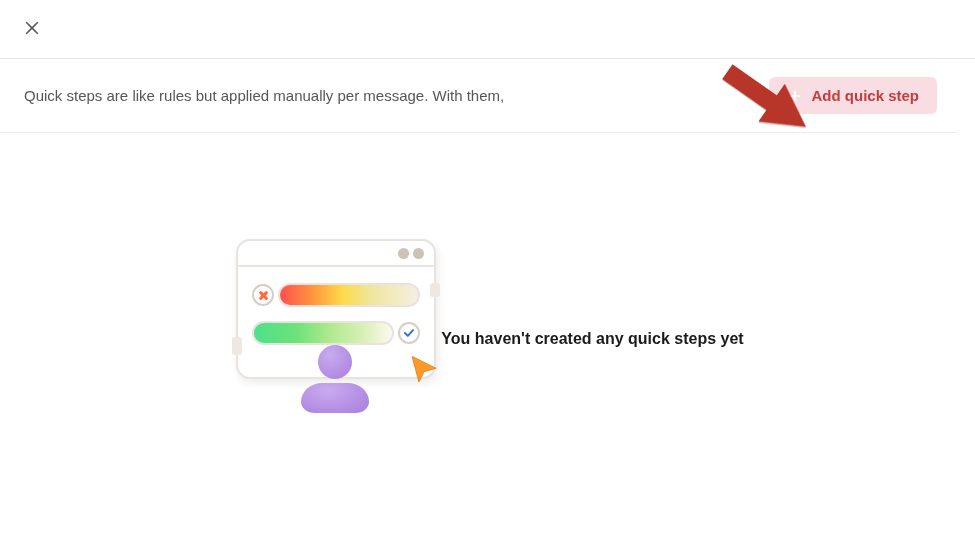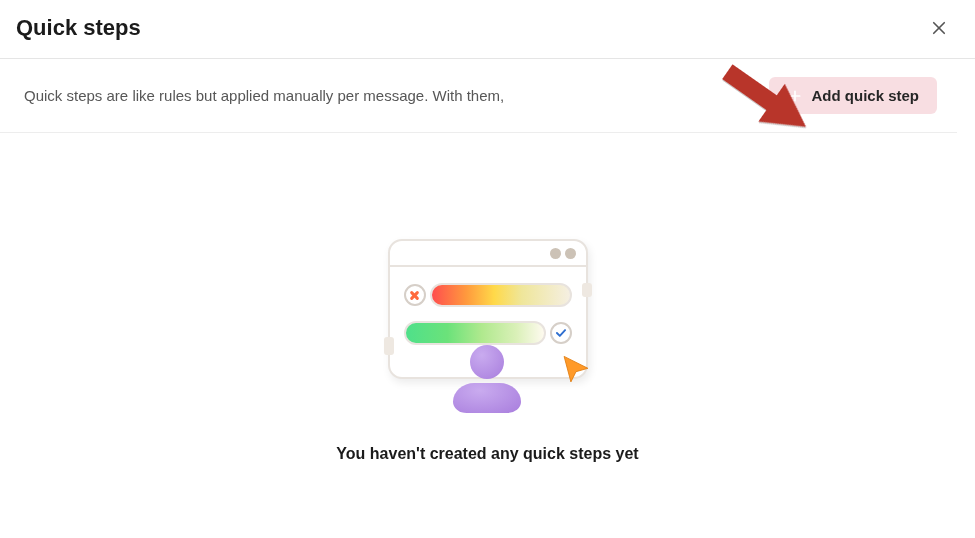--- a/index.html
+++ b/index.html
@@ -52,39 +52,39 @@
     }
     .desc-text {
       font-size: 15px;
       color: #575757;
       line-height: 1.55;
       padding-left: 0;
       margin-left: 4px;
     }
     .add-btn {
       background: #f7d9de;
-      color: #000000;
+      color: #b91c1c;
       border: none;
       border-radius: 6px;
       padding: 10px 18px;
       font-size: 15px;
       font-weight: 600;
       cursor: pointer;
       display: flex;
       align-items: center;
       gap: 8px;
       opacity: 0.85;
     }
     .add-btn svg {
       width: 16px;
       height: 16px;
     }
     .empty-state {
       display: flex;
-      flex-direction: column;
+      flex-direction: row;
       align-items: center;
       justify-content: center;
       margin-top: 100px;
     }
     .illustration {
       position: relative;
       width: 210px;
       height: 190px;
     }
     .window-card {
@@ -225,21 +225,20 @@
     }
     .annotation-arrow svg {
       width: 110px;
       height: 70px;
     }
   </style>
 </head>
 <body>
 
 <div class="header">
-  <h1 class="title">Quick steps</h1>
   <button class="close-btn">
     <svg viewBox="0 0 24 24" fill="none" stroke="currentColor" stroke-width="2.2" stroke-linecap="round">
       <line x1="5" y1="5" x2="19" y2="19"></line>
       <line x1="19" y1="5" x2="5" y2="19"></line>
     </svg>
   </button>
 </div>
 
 <div class="desc-row">
   <div class="desc-text">

